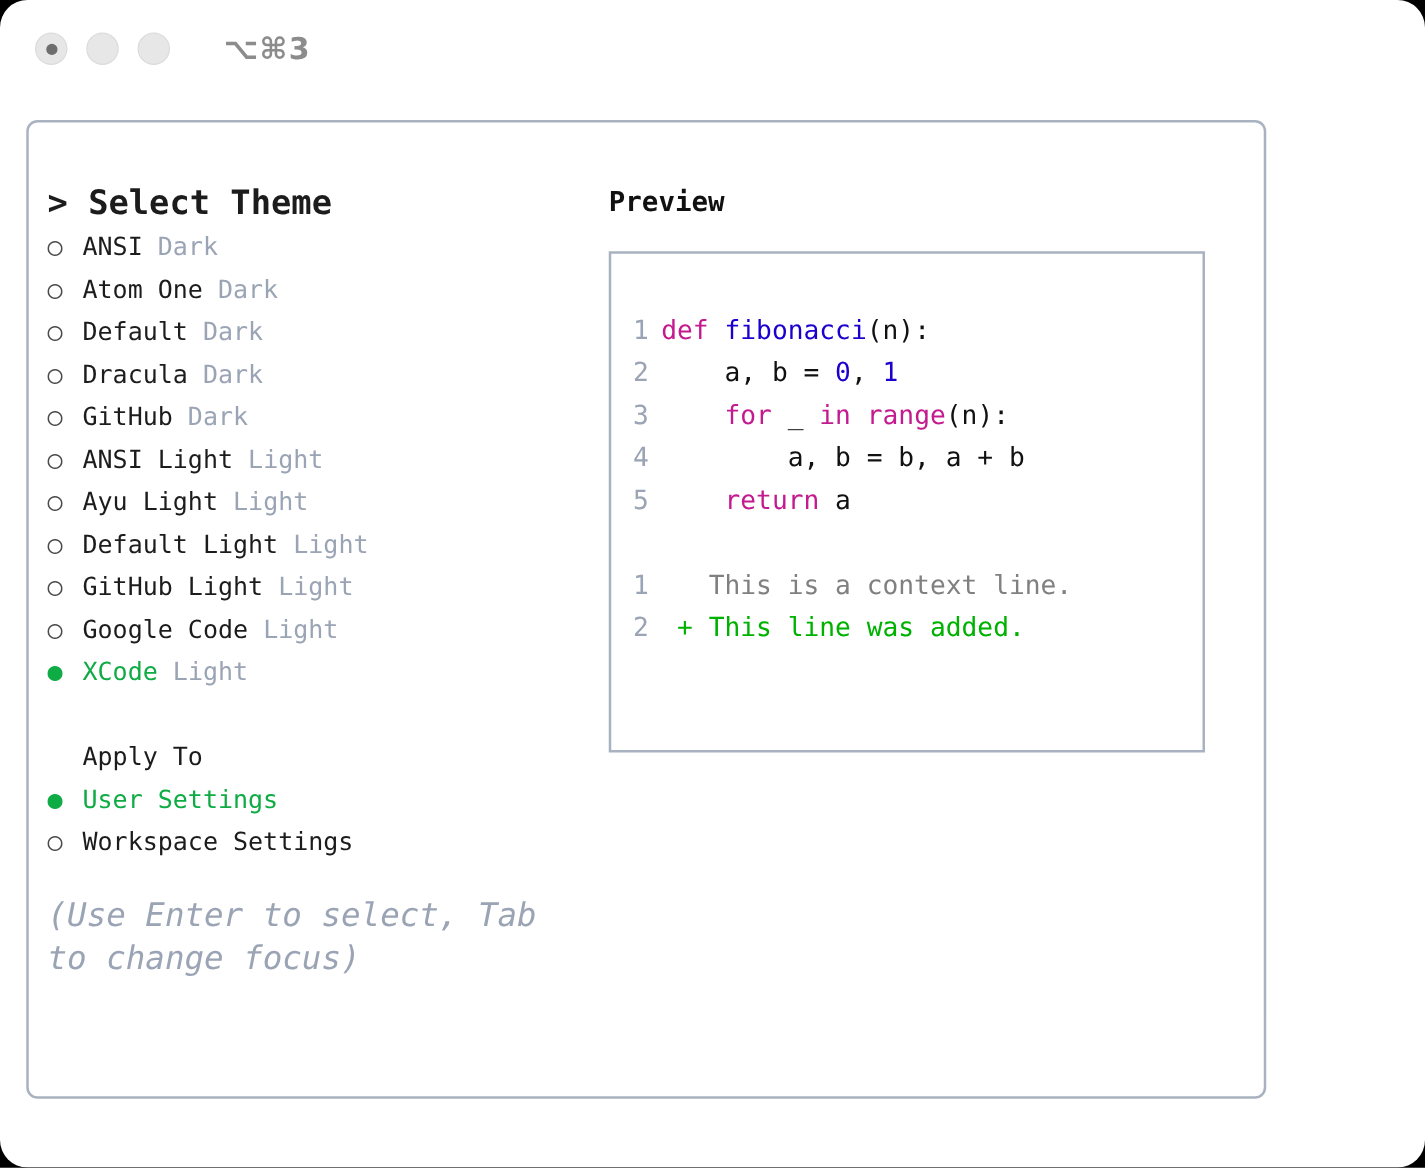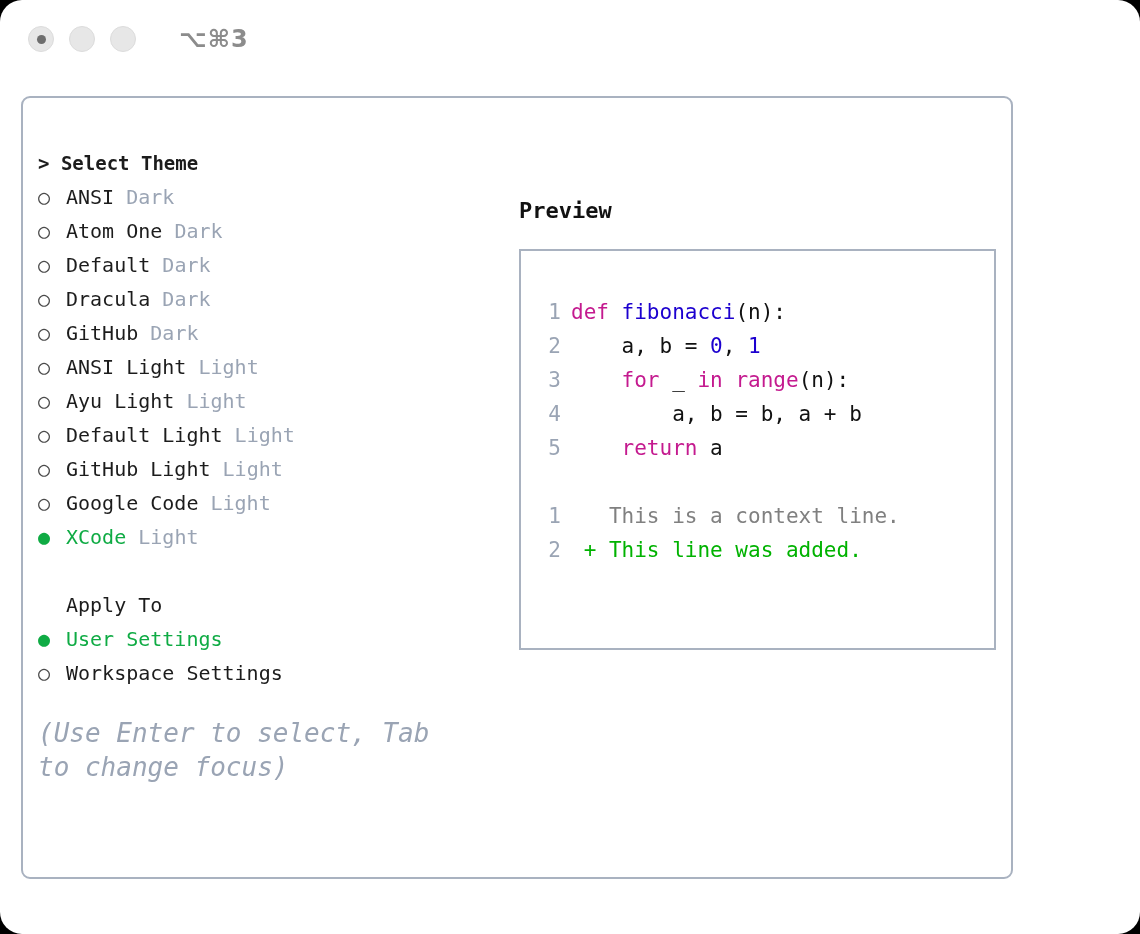--- a/index.html
+++ b/index.html
@@ -95,21 +95,21 @@
 
   .row {
     font-size: 20px;
     line-height: 34px;
     color: #1c1c1c;
     white-space: pre;
     height: 34px;
   }
   .row.header {
     font-weight: 700;
-    font-size: 19px;
+    font-size: 27px;
   }
   .marker {
     display: inline-block;
     width: 28px;
     color: #4a4a4a;
   }
   .marker.sel { color: #0fab44; }
   .row.selected .label { color: #0fab44; text-align: center; }
   .tag {
     color: #9aa4b4;
@@ -124,24 +124,23 @@
     font-size: 26px;
     line-height: 34px;
     color: #9aa4b4;
     width: 400px;
     font-style: italic;
   }
 
   
   .right-col {
     position: absolute;
-    left: 496px;
+    left: 464px;
     top: 48px;
     width: 500px;
-    margin-top: 48px;
   }
   .preview-title {
     font-size: 22px;
     font-weight: 700;
     color: #111111;
     line-height: 34px;
   }
   .code-box {
     margin-top: 21px;
     width: 477px;
@@ -149,21 +148,21 @@
     border: 2px solid #a9b2c0;
     box-sizing: border-box;
     background: #ffffff;
     padding: 44px 0 0 0;
   }
   .code-line {
     font-size: 21px;
     line-height: 34px;
     white-space: pre;
     height: 34px;
-    padding-left: 14px;
+    padding-left: 4px;
   }
   .ln {
     display: inline-block;
     width: 26px;
     text-align: right;
     color: #9aa4b4;
     margin-right: 10px;
   }
   .kw   { color: #C41A8F; }
   .fn   { color: #1C00CF; }

